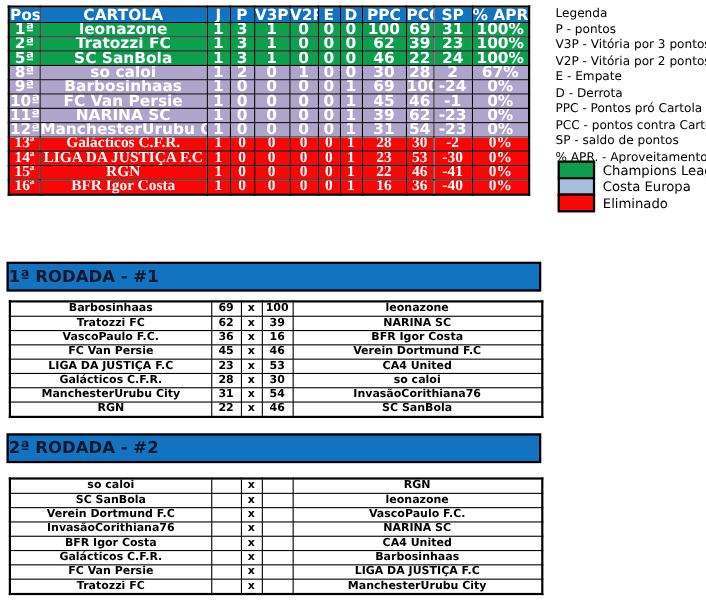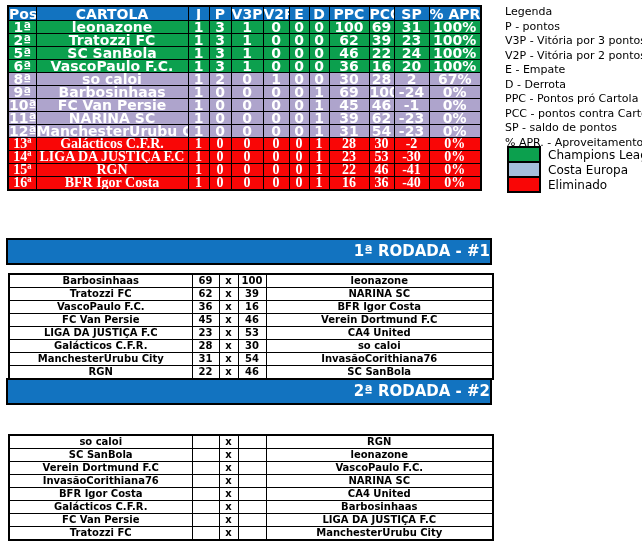--- a/index.html
+++ b/index.html
@@ -24,24 +24,24 @@
 
   
   .zone-legend{position:absolute;left:507px;top:146px;font-size:12px;color:#000;}
   .zone-row{display:flex;align-items:center;height:17px;margin-top:-2px;}
   .zone-row:first-child{margin-top:0;}
   .zone-box{width:30px;height:13px;border:2px solid #000;flex:0 0 auto;}
   .zone-label{margin-left:7px;white-space:nowrap;}
 
   
   .band{position:absolute;left:6px;width:482px;height:23px;border:2px solid #000;
-        background:var(--blue);color:#ffffff;font-weight:bold;font-size:15px;
-        text-align:right;line-height:23px;}
+        background:var(--blue);color:#0f172a;font-weight:bold;font-size:15px;
+        text-align:left;line-height:23px;}
   .band-1{top:238px;}
-  .band-2{top:378px;}
+  .band-2{top:394px;}
 
   
   .fixtures{position:absolute;left:8px;width:484px;font-size:10px;font-weight:bold;
             border:2px solid #000;background:#fff;}
   .fixtures-1{top:273px;}
   .fixtures-2{top:434px;}
   .fixtures td{border:1px solid #000;height:12px;line-height:12px;text-align:center;
                padding:0;color:#000;overflow:hidden;white-space:nowrap;}
   .score-win{color:var(--score_green);}
   .score-loss{color:var(--score_red);}
@@ -118,34 +118,20 @@
           <td>3</td>
           <td>1</td>
           <td>0</td>
           <td>0</td>
           <td>0</td>
           <td>46</td>
           <td>22</td>
           <td>24</td>
           <td>100%</td>
         </tr>
-        <tr class="zone-champions">
-          <td>6ª</td>
-          <td>VascoPaulo F.C.</td>
-          <td>1</td>
-          <td>3</td>
-          <td>1</td>
-          <td>0</td>
-          <td>0</td>
-          <td>0</td>
-          <td>36</td>
-          <td>16</td>
-          <td>20</td>
-          <td>100%</td>
-        </tr>
         <tr class="zone-europa">
           <td>8ª</td>
           <td>so caloi</td>
           <td>1</td>
           <td>2</td>
           <td>0</td>
           <td>1</td>
           <td>0</td>
           <td>0</td>
           <td>30</td>

